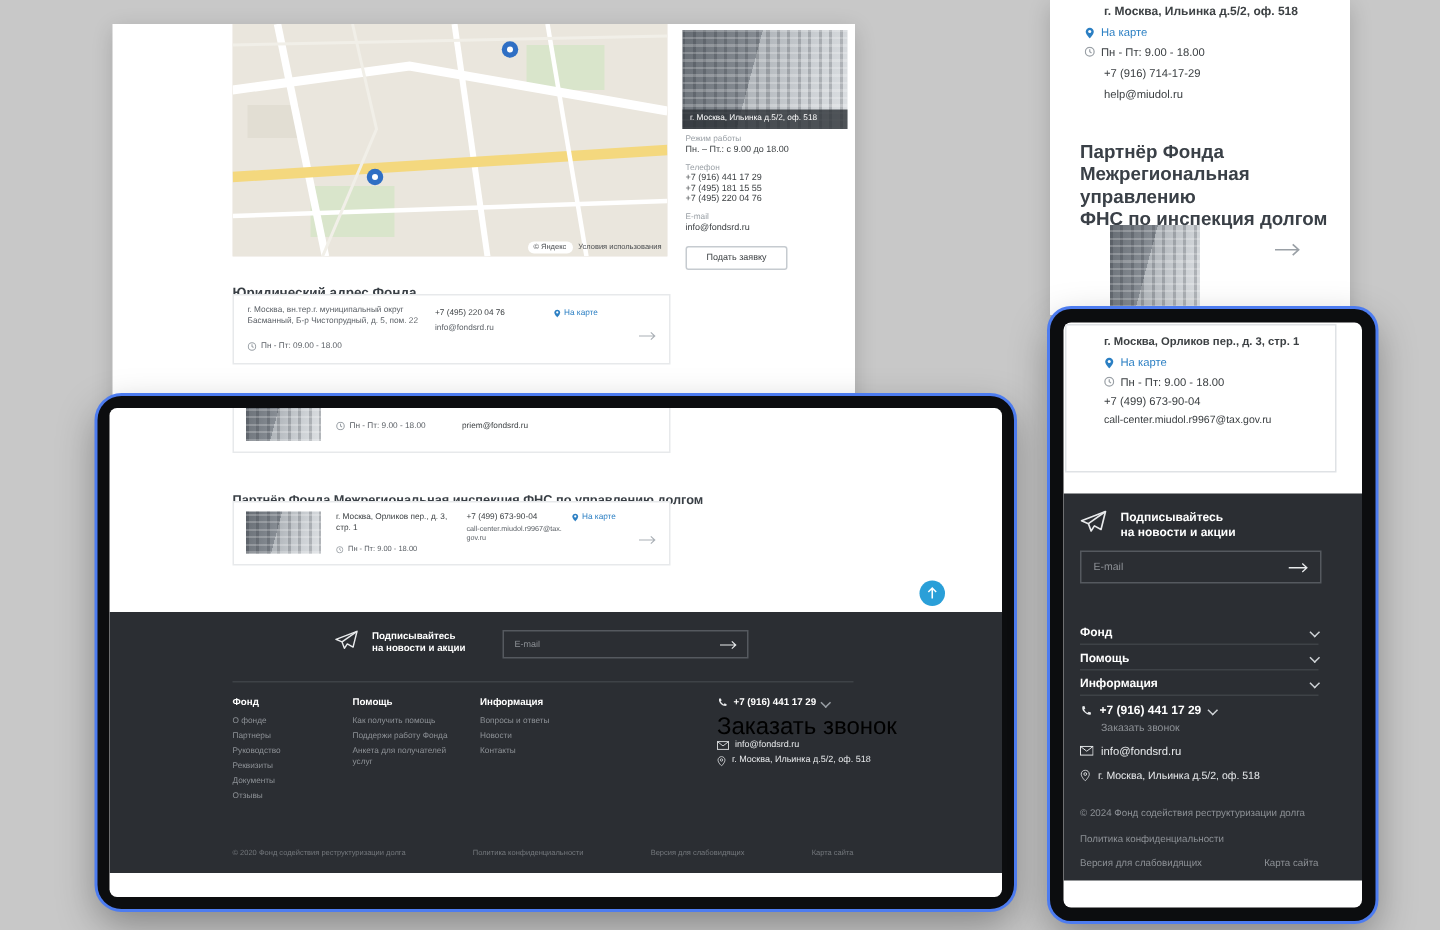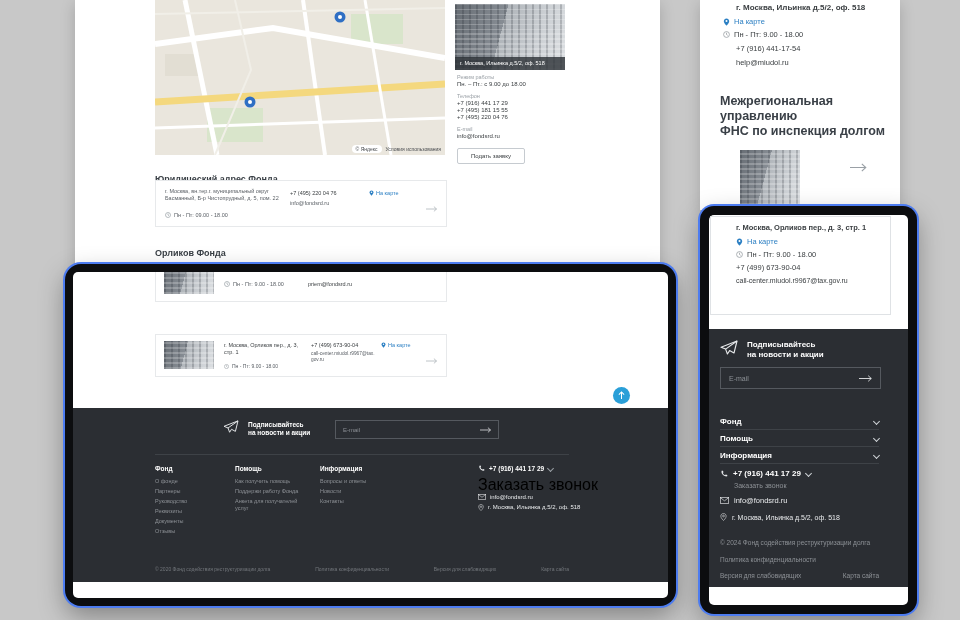--- a/index.html
+++ b/index.html
@@ -10,21 +10,21 @@
     repeating-linear-gradient(0deg, rgba(255,255,255,.22) 0 1.5px, rgba(0,0,0,0) 1.5px 5px),
     repeating-linear-gradient(90deg, rgba(35,40,48,.22) 0 2px, rgba(0,0,0,0) 2px 7px),
     linear-gradient(105deg,#676d74 0%,#878d94 42%,#b0b5ba 42%,#cdd1d5 75%,#dde0e3 100%)}
   .blue{color:#2b7fc3}
   .gray{color:#8d9196}
   .dark{color:#3c4043}
   .chev{display:inline-block;width:4px;height:4px;border-right:1.2px solid #9aa0a6;border-bottom:1.2px solid #9aa0a6;transform:rotate(45deg)}
   .chev.w{border-color:#cfd3d7}
 
   
-  #desktop{left:75px;top:0;width:585px;height:272px;background:#fff;box-shadow:0 4px 14px rgba(0,0,0,.18)}
+  #desktop{left:75px;top:16px;width:495px;height:272px;background:#fff;box-shadow:0 4px 14px rgba(0,0,0,.18)}
   #map{left:80px;top:0;width:290px;height:155px;background:#eae6dd;overflow:hidden}
   #map svg{display:block}
   #map-attr{right:4px;bottom:2px;display:flex;gap:4px;align-items:center;font-size:5px;color:#4a4d50}
   #map-attr .pill{background:#fff;border-radius:6px;padding:1px 4px}
   #office-photo{left:380px;top:4px;width:110px;height:66px}
   #office-photo .caption{position:absolute;left:0;right:0;bottom:0;background:rgba(42,47,53,.8);color:#fff;font-size:5.5px;line-height:7px;padding:3px 5px}
   #office-info{left:382px;top:74px;width:112px;font-size:6px;line-height:7px;color:#3c4043}
   #office-info .lbl{color:#9aa0a6;font-size:5.5px;margin-top:5px}
   #office-info .lbl:first-child{margin-top:0}
   #apply-btn{margin-top:8px;display:inline-block;border:1px solid #c6cbd0;background:#fff;color:#3c4043;font-size:6px;padding:4px 13px;border-radius:2px;cursor:pointer}
@@ -191,20 +191,21 @@
         <div class="hours">
           <svg width="6" height="6" viewBox="0 0 12 12">
               <circle cx="6" cy="6" r="5" fill="none" stroke="#9aa0a6" stroke-width="1.4"></circle>
               <path d="M6 3v3l2 1.4" fill="none" stroke="#9aa0a6" stroke-width="1.4"></path>
             </svg>
           <span>Пн - Пт: 9.00 - 18.00</span>
         </div>
         <div class="em">priem@fondsrd.ru</div>
       </div>
 
+      <h3 class="abs" id="t-partner-h">Партнёр Фонда Межрегиональная инспекция ФНС по управлению долгом</h3>
 
       <div class="abs" id="t-partner-card">
         <div class="thumb bphoto"></div>
         <div class="addr">г. Москва, Орликов пер., д. 3, стр. 1</div>
         <div class="hours">
           <svg width="5" height="5" viewBox="0 0 12 12">
               <circle cx="6" cy="6" r="5" fill="none" stroke="#9aa0a6" stroke-width="1.4"></circle>
               <path d="M6 3v3l2 1.4" fill="none" stroke="#9aa0a6" stroke-width="1.4"></path>
             </svg>
           <span>Пн - Пт: 9.00 - 18.00</span>
@@ -318,23 +319,24 @@
         </svg>
       <span>На карте</span>
     </div>
     <div class="mrow dark" style="left:23px;top:30px">
       <svg width="7" height="7" viewBox="0 0 12 12">
           <circle cx="6" cy="6" r="5" fill="none" stroke="#9aa0a6" stroke-width="1.4"></circle>
           <path d="M6 3v3l2 1.4" fill="none" stroke="#9aa0a6" stroke-width="1.4"></path>
         </svg>
       <span>Пн - Пт: 9.00 - 18.00</span>
     </div>
-    <div class="mrow dark" style="left:36px;top:44px">+7 (916) 441-17-54</div>
+    <div class="mrow dark" style="left:36px;top:44px">+7 (916) 714-17-29</div>
     <div class="mrow dark" style="left:36px;top:58px">help@miudol.ru</div>
     <div class="heading">
+      <div>Партнёр Фонда</div>
       <div>Межрегиональная управлению</div>
       <div>ФНС по инспекция долгом</div>
     </div>
     <span class="slider-arr">
       <svg width="18" height="9" viewBox="0 0 16 8">
           <path d="M0 4h14M10.5.8L14 4l-3.5 3.2" fill="none" stroke="currentColor" stroke-width="1"></path>
         </svg>
     </span>
     <div class="photo bphoto"></div>
   </section>

